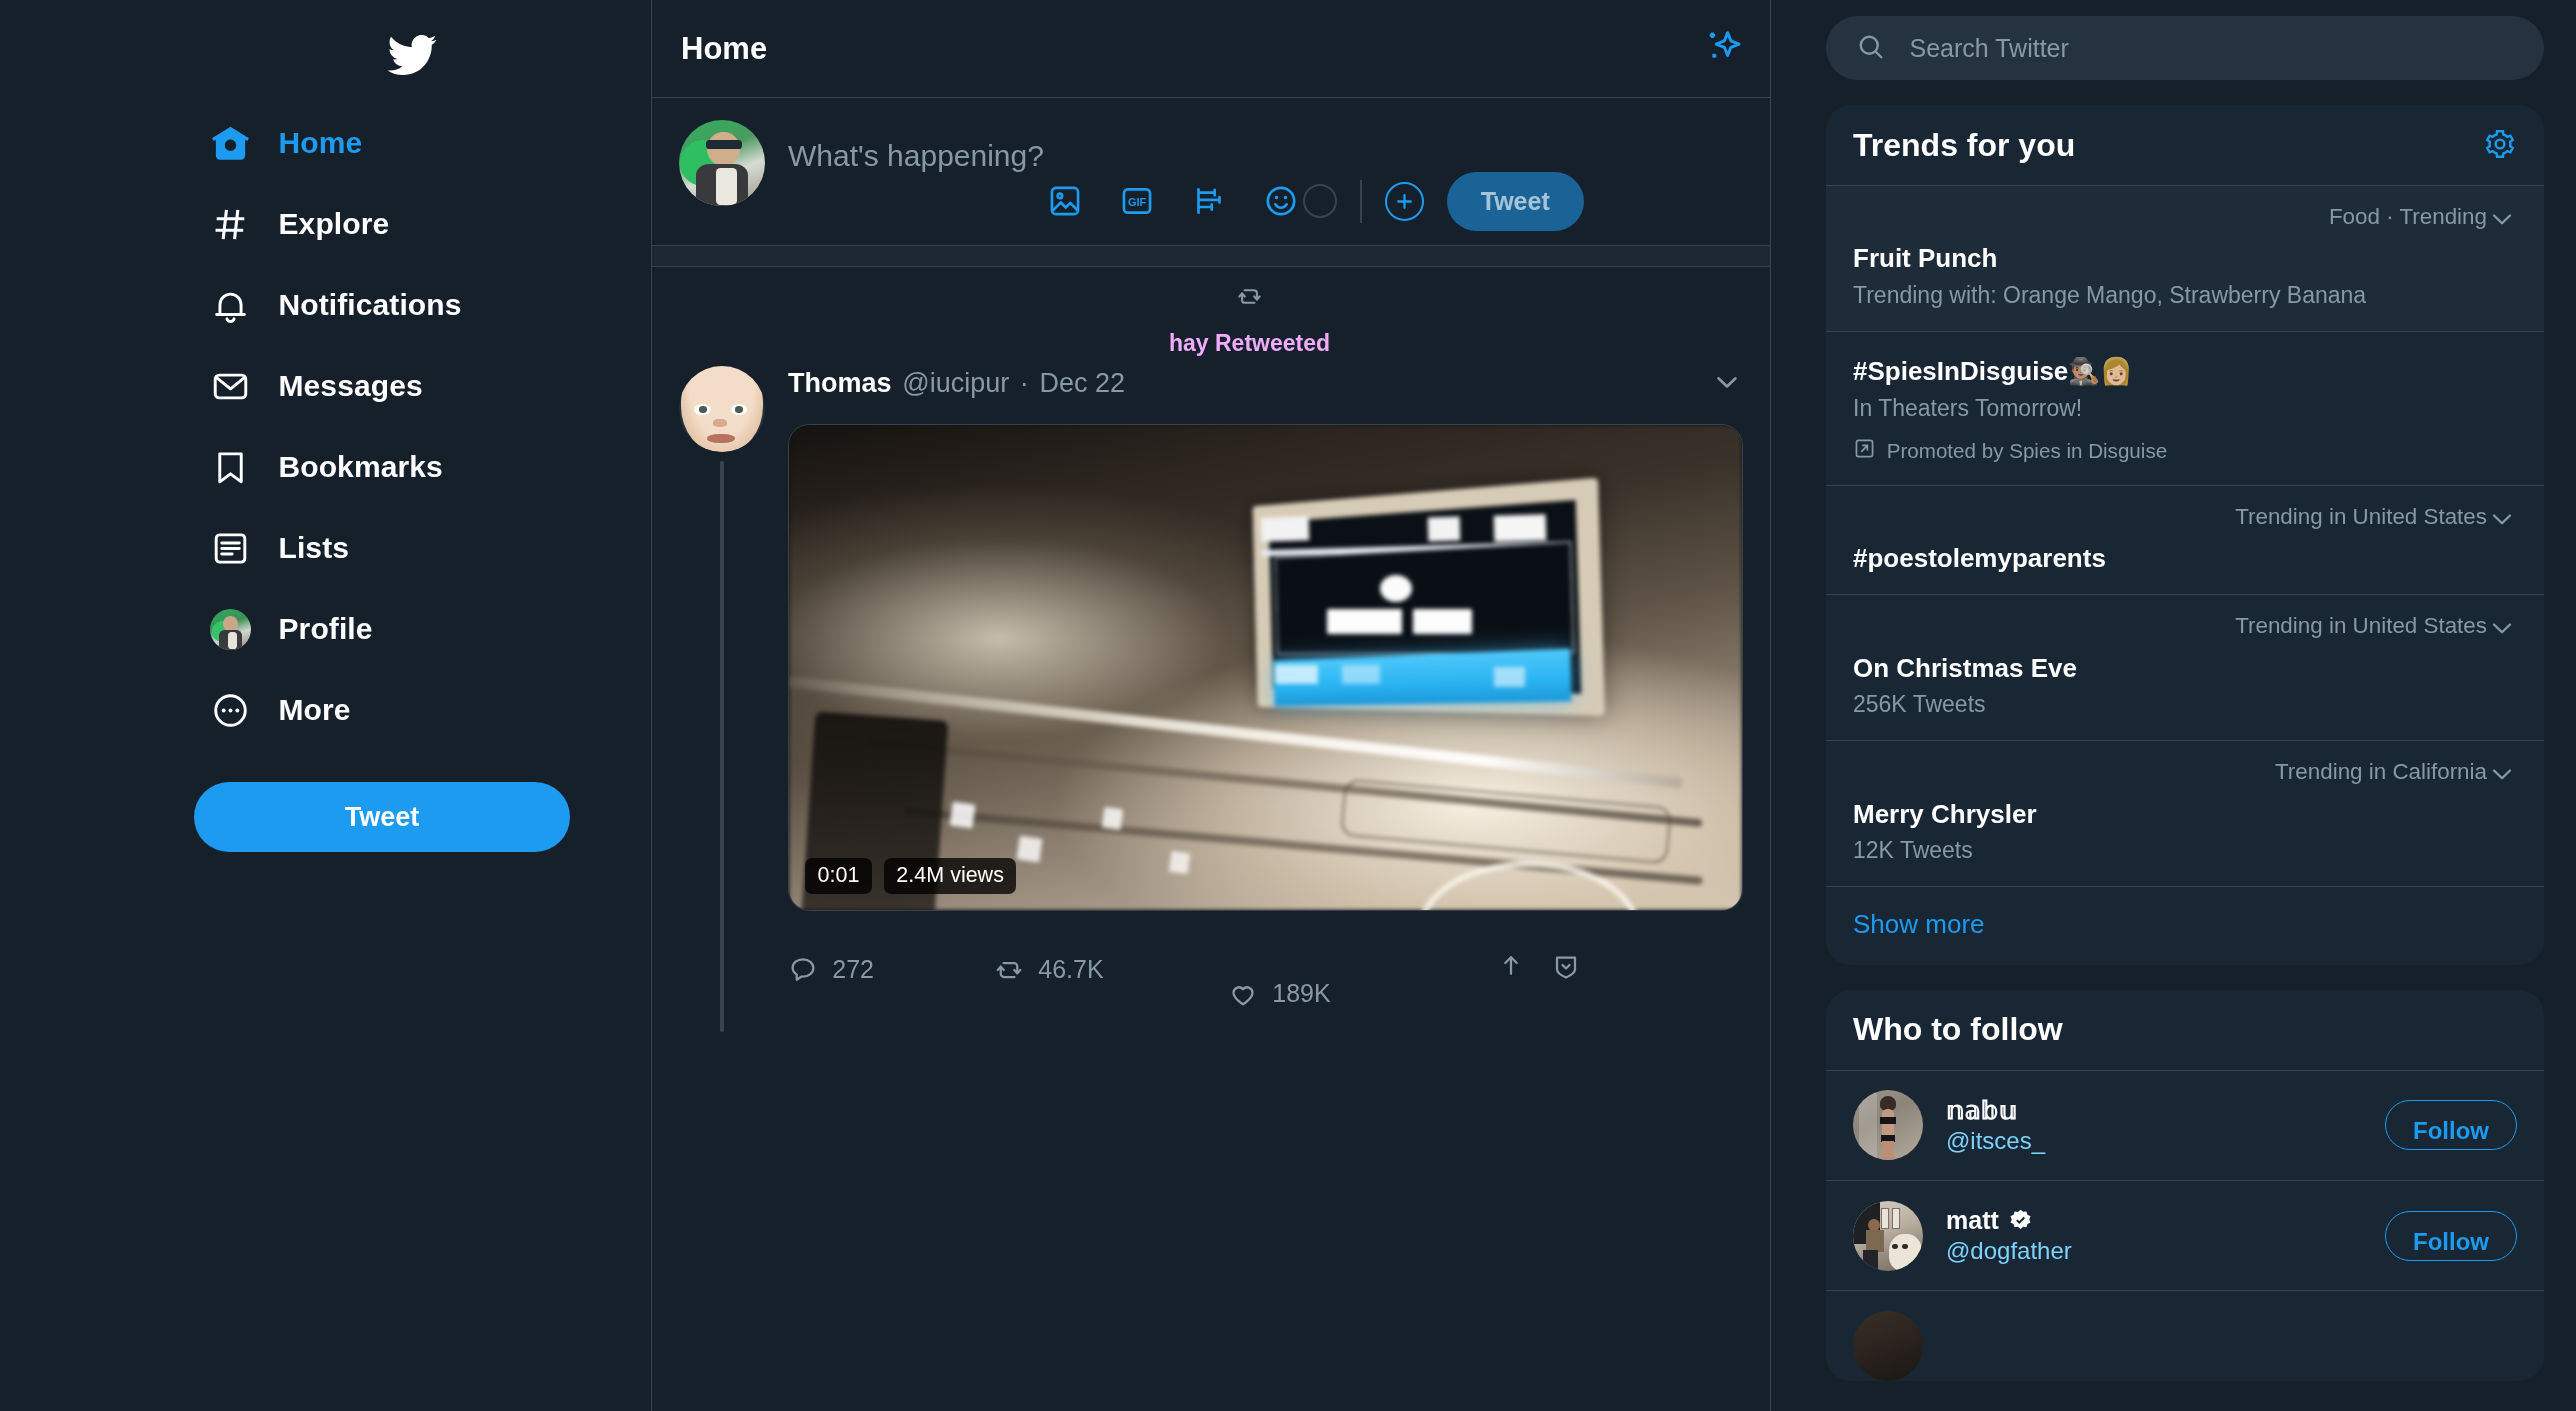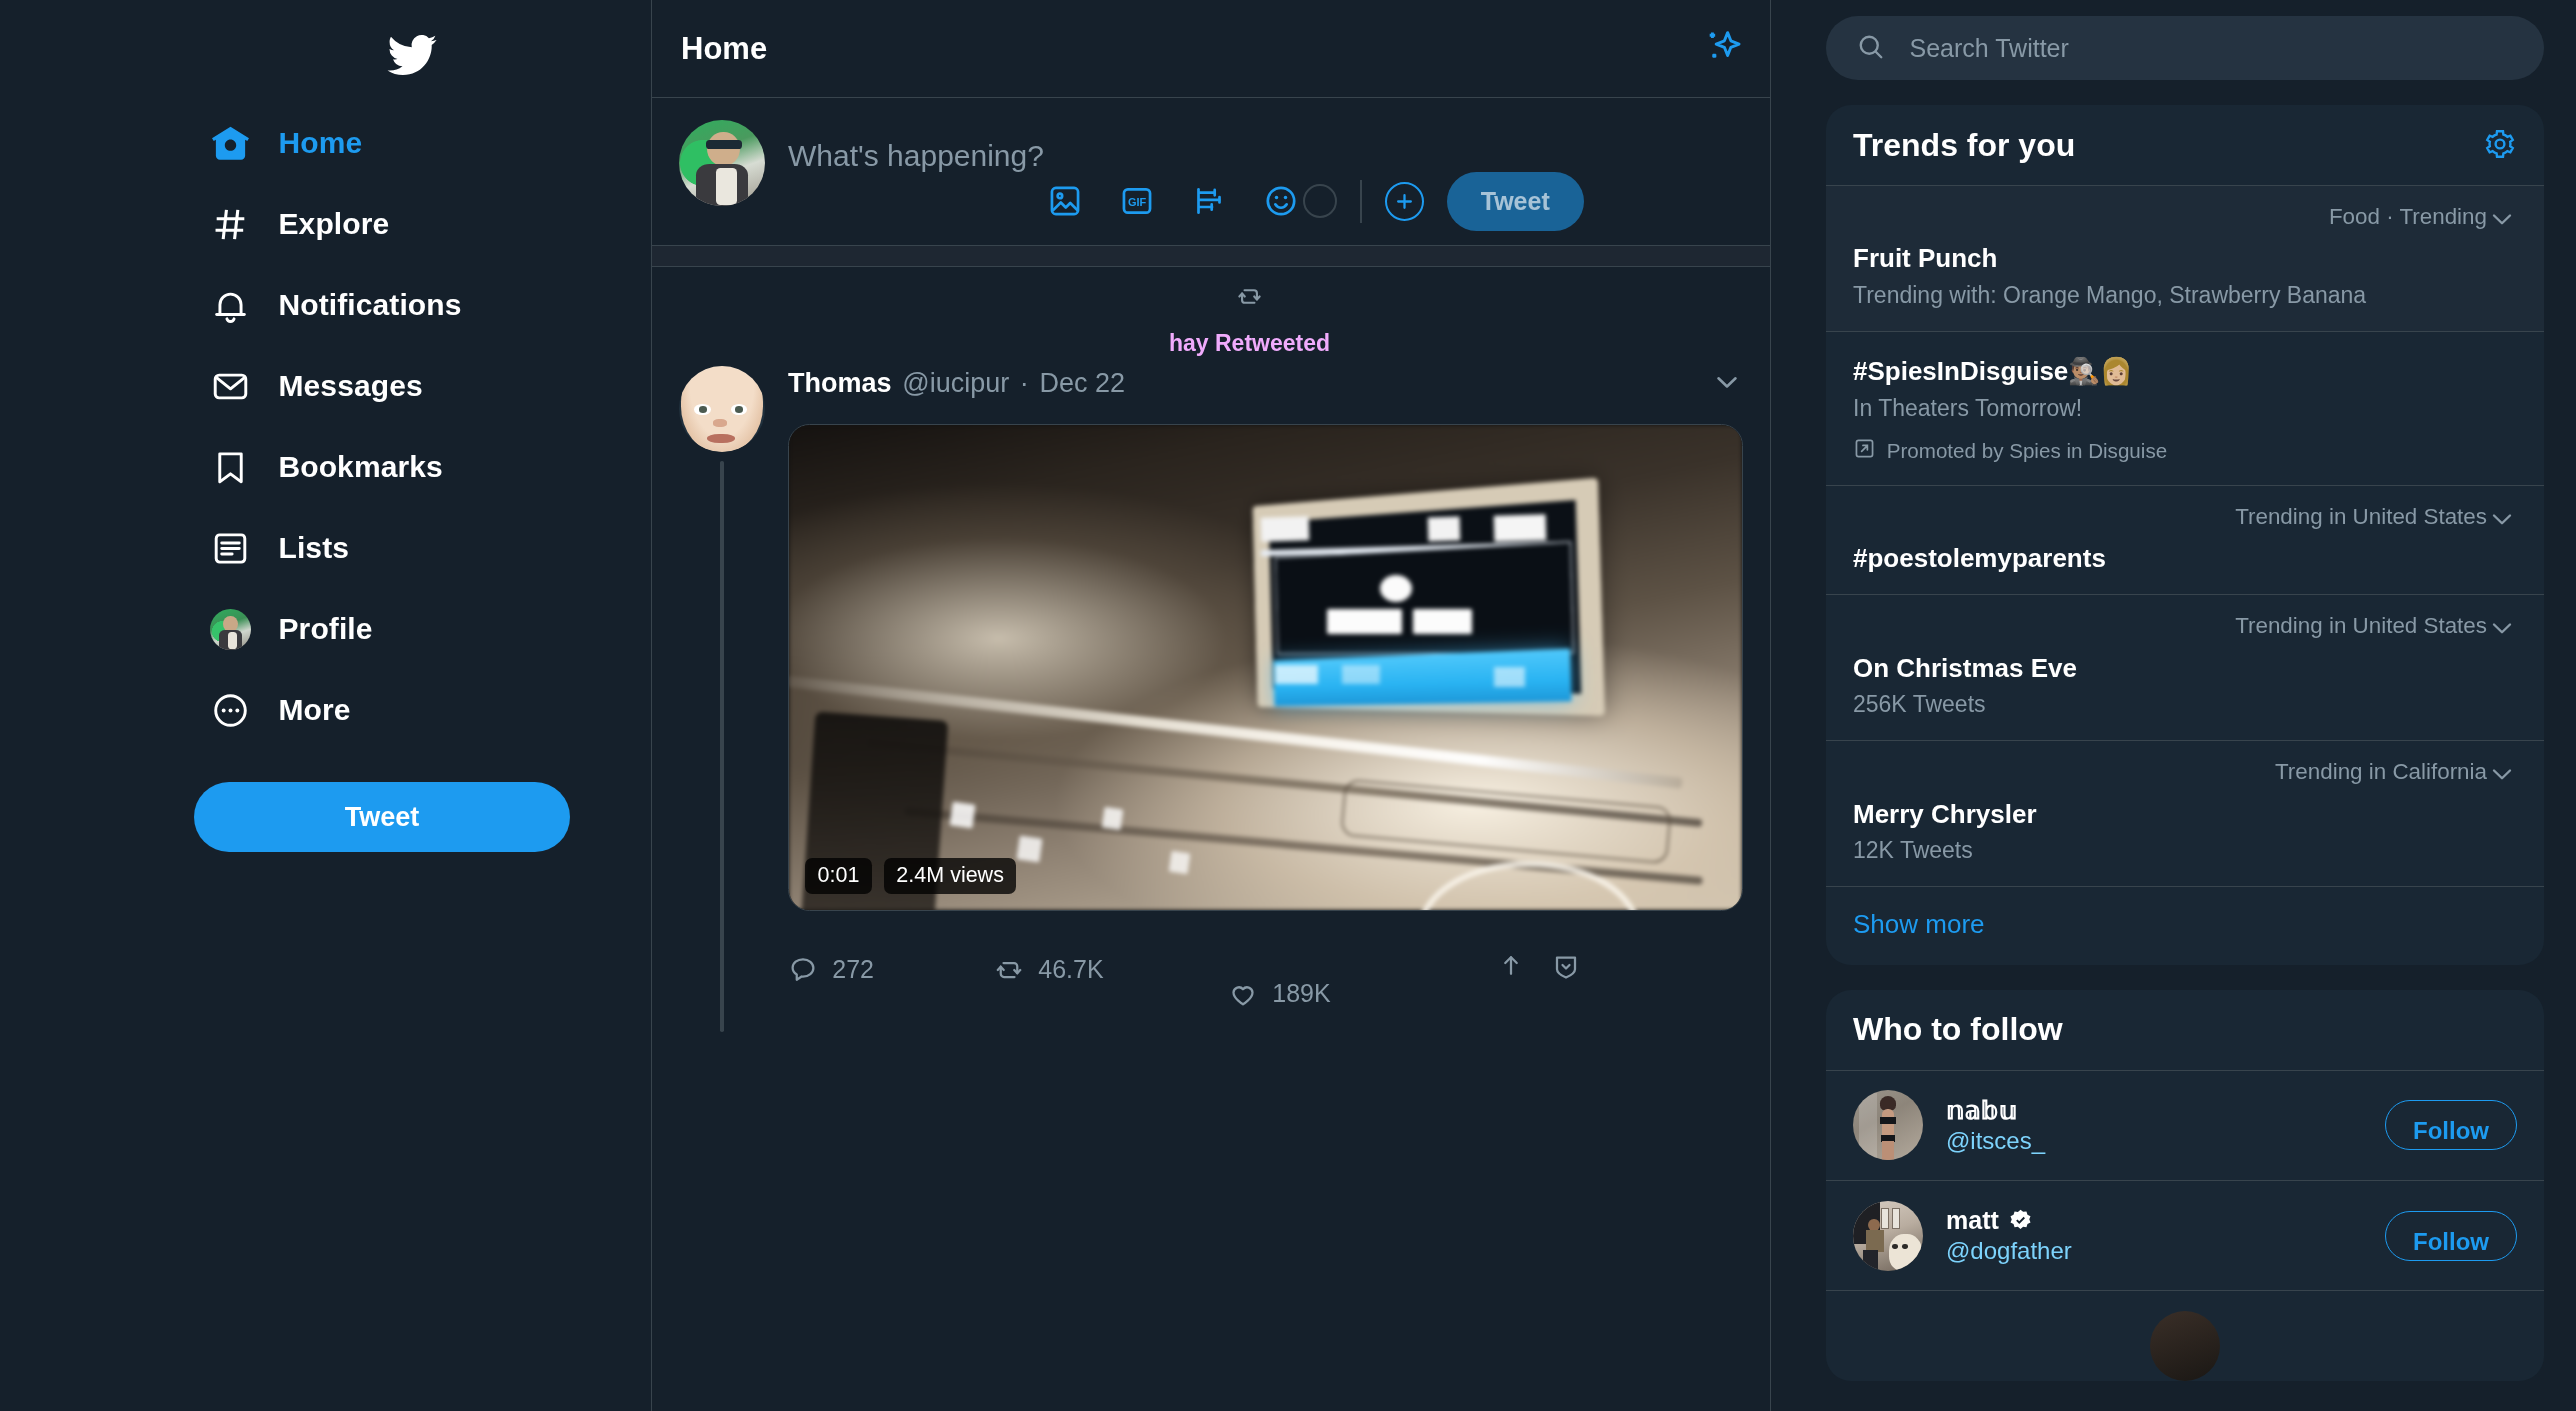--- a/index.html
+++ b/index.html
@@ -113,21 +113,21 @@
   .card-head{display:flex;align-items:center;justify-content:space-between;padding:21.5px 27px;}
   .card-title{font-size:32px;font-weight:bold;}
   .trend{padding:18px 27px 19.7px 27px;border-top:0.9px solid #38444d;position:relative;cursor:pointer;}
   .trend.hovered{background:#1e2b38;}
   .trend-top{display:flex;align-items:flex-start;justify-content:flex-end;}
   .trend-cat{color:#8899a6;font-size:22.4px;}
   .trend-name{font-size:26px;font-weight:bold;margin-top:5.4px;line-height:1.25;}
   .trend-sub{color:#8899a6;font-size:23px;margin-top:5.4px;line-height:1.35;}
   .promo{display:flex;align-items:center;gap:10.7px;color:#8899a6;font-size:20.6px;margin-top:12.5px;}
   .show-more{padding:21.5px 27px 25px 27px;border-top:0.9px solid #38444d;color:#1d9bf0;font-size:26px;cursor:pointer;}
-  .follow-row{display:flex;align-items:center;gap:23px;padding:19.7px 27px;border-top:0.9px solid #38444d;cursor:pointer;justify-content:center;}
+  .follow-row{display:flex;align-items:center;gap:23px;padding:19.7px 27px;border-top:0.9px solid #38444d;cursor:pointer;}
   .follow-av{width:70px;height:70px;flex:0 0 70px;}
   .follow-info{flex:1;min-width:0;}
   .f-name{font-size:25px;font-weight:bold;display:flex;align-items:center;gap:9px;}
   .f-handle{color:#7dd3fc;font-size:24px;margin-top:1.8px;}
   .follow-btn{
     border:1.8px solid #1d9bf0;color:#1d9bf0;background:transparent;
     border-radius:8944px;padding:16px 27px;height:50px;font-size:24px;font-weight:bold;
     cursor:pointer;font-family:"Liberation Sans", sans-serif;
   }
   .verified{width:25px;height:25px;}

